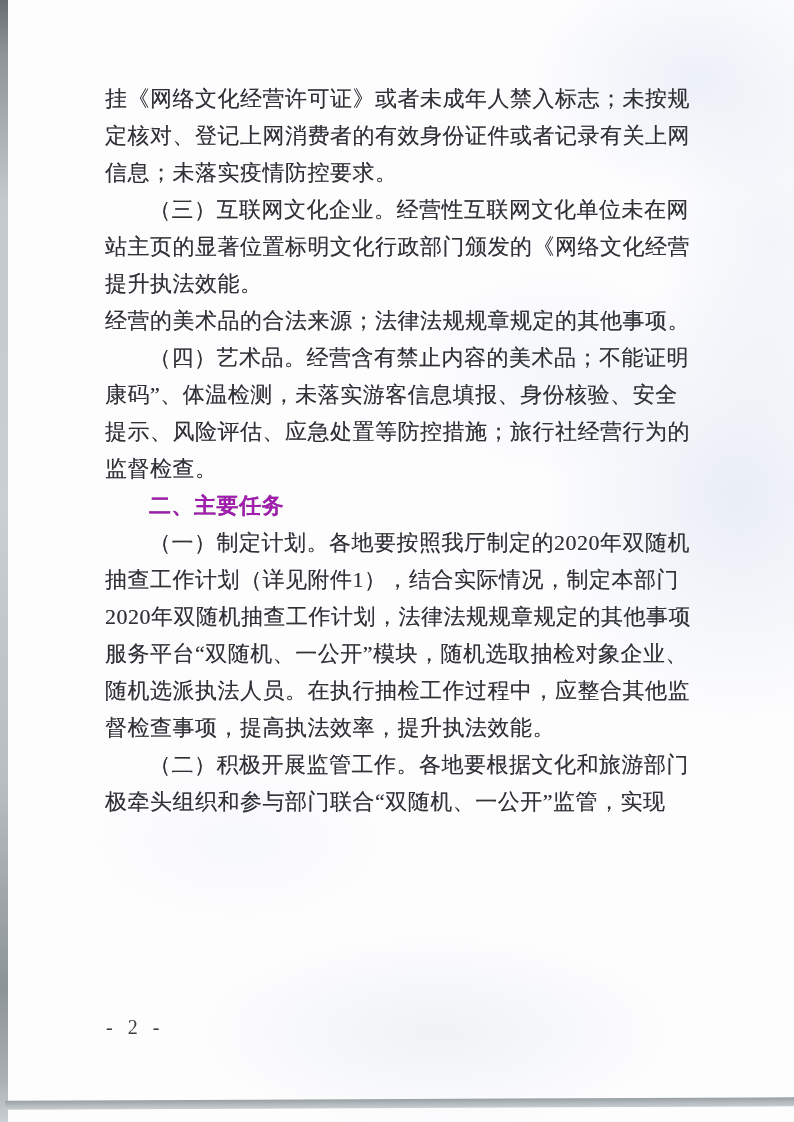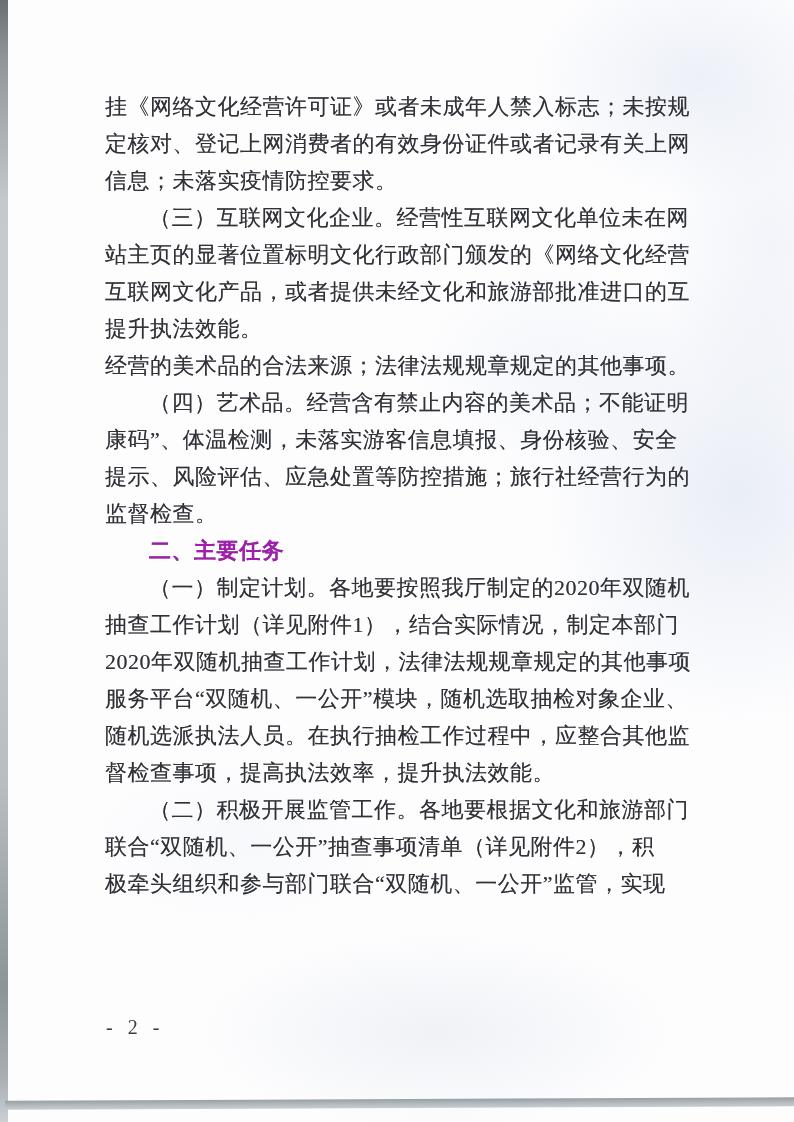--- a/index.html
+++ b/index.html
@@ -43,21 +43,21 @@
   .scan-edge-bottom {
     position: absolute;
     left: 5px; top: 1099px;
     width: 789px; height: 9px;
     background: linear-gradient(to bottom, #98a0a4, #b4babe 55%, #c6ccd0);
     transform: rotate(-0.25deg);
   }
   .content {
     position: absolute;
     left: 105px;
-    top: 88px;
+    top: 80px;
     width: 590px;
   }
   .line {
     height: 37px;
     line-height: 37px;
     font-size: 22px;
     letter-spacing: 0.5px;
     white-space: nowrap;
     color: #303238;
     text-shadow: 0 0 0.5px rgba(48,50,56,0.55);
@@ -84,36 +84,34 @@
 <div class="page">
 
   <div class="scan-tint"></div>
 
   <div class="content">
     <div class="line">挂《网络文化经营许可证》或者未成年人禁入标志；未按规</div>
     <div class="line">定核对、登记上网消费者的有效身份证件或者记录有关上网</div>
     <div class="line">信息；未落实疫情防控要求。</div>
     <div class="line indent">（三）互联网文化企业。经营性互联网文化单位未在网</div>
     <div class="line">站主页的显著位置标明文化行政部门颁发的《网络文化经营</div>
-    <div class="line">互联网文化产品，或者提供未经文化和旅游部批准进口的互</div>
     <div class="line">提升执法效能。</div>
     <div class="line">经营的美术品的合法来源；法律法规规章规定的其他事项。</div>
     <div class="line indent">（四）艺术品。经营含有禁止内容的美术品；不能证明</div>
     <div class="line">康码”、体温检测，未落实游客信息填报、身份核验、安全</div>
     <div class="line">提示、风险评估、应急处置等防控措施；旅行社经营行为的</div>
     <div class="line">监督检查。</div>
     <div class="line indent heading">二、主要任务</div>
     <div class="line indent">（一）制定计划。各地要按照我厅制定的2020年双随机</div>
     <div class="line">抽查工作计划（详见附件1），结合实际情况，制定本部门</div>
     <div class="line">2020年双随机抽查工作计划，法律法规规章规定的其他事项</div>
     <div class="line">服务平台“双随机、一公开”模块，随机选取抽检对象企业、</div>
     <div class="line">随机选派执法人员。在执行抽检工作过程中，应整合其他监</div>
     <div class="line">督检查事项，提高执法效率，提升执法效能。</div>
     <div class="line indent">（二）积极开展监管工作。各地要根据文化和旅游部门</div>
-    <div class="line">联合“双随机、一公开”抽查事项清单（详见附件2），积</div>
     <div class="line">极牵头组织和参与部门联合“双随机、一公开”监管，实现</div>
   </div>
 
   <div class="page-number">- 2 -</div>
 
   <div class="scan-edge-left"></div>
   <div class="scan-edge-bottom"></div>
 
 </div>
 

